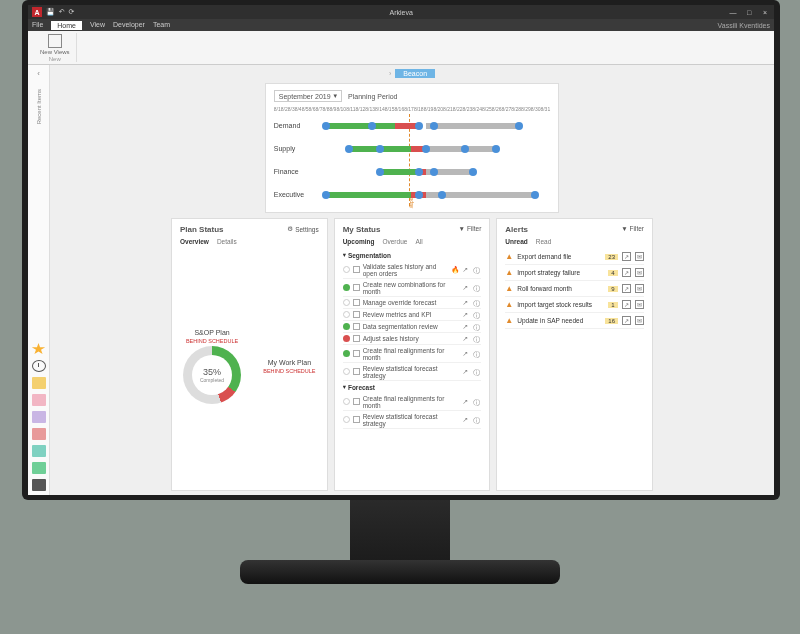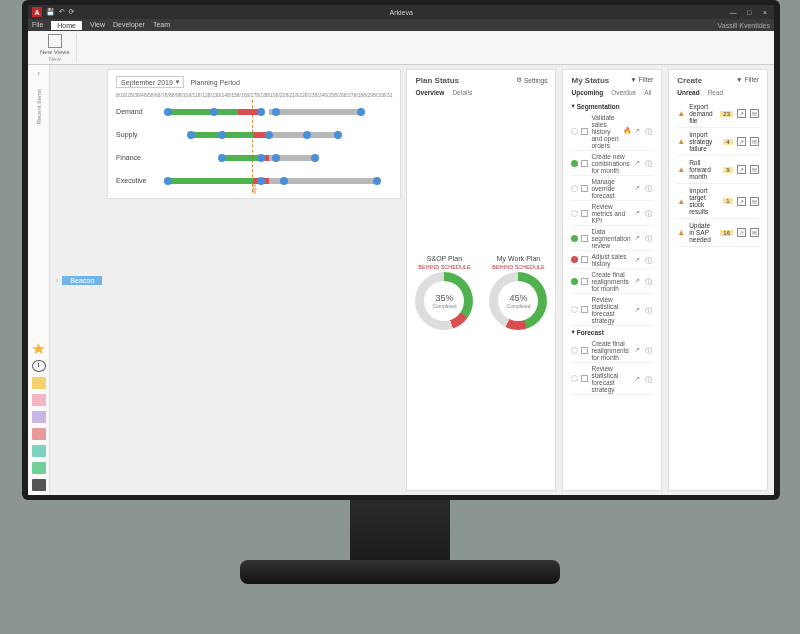--- a/index.html
+++ b/index.html
@@ -36,21 +36,21 @@
   
   .body { flex:1; display:flex; min-height:0; }
   .sidebar { width:22px; background:#fafafa; border-right:1px solid #ddd; display:flex; flex-direction:column; align-items:center; padding:4px 0; gap:5px; }
   .sidebar .label { writing-mode:vertical-rl; transform:rotate(180deg); font-size:6px; color:#888; margin:6px 0; }
   .sidebar .ico { width:14px; height:12px; border-radius:2px; }
   .ico.star { background:#f9b233; clip-path:polygon(50% 0,61% 35%,98% 35%,68% 57%,79% 91%,50% 70%,21% 91%,32% 57%,2% 35%,39% 35%);} 
   .ico.clock { border:1.5px solid #555; border-radius:50%; position:relative; }
   .ico.clock::after{content:"";position:absolute;left:5px;top:2px;width:1px;height:4px;background:#555;}
   .ico.folder { background:var(--c); border-radius:1px; }
 
-  .main { flex:1; display:flex; flex-direction:row; padding:4px 6px; gap:5px; overflow:hidden; }
+  .main { flex:1; display:flex; flex-direction:column; padding:4px 6px; gap:5px; overflow:hidden;align-items:center; }
 
   
   .crumb { display:flex; align-items:center; gap:4px; font-size:7px; }
   .crumb .tag { background:#6fb5e5; color:#fff; padding:1px 8px; }
 
   
   .card { background:#fff; border:1px solid #ddd; padding:6px 8px; }
   .timeline-card { height:130px; display:flex; flex-direction:column; gap:4px; }
   .tl-header { display:flex; align-items:center; gap:6px; font-size:7px; color:#555; }
   .tl-select { border:1px solid #ccc; padding:1px 4px; display:flex; align-items:center; gap:3px; }
@@ -288,26 +288,20 @@
                   <div class="donut" style="background: conic-gradient(rgb(79, 178, 79) 0deg, rgb(79, 178, 79) 126deg, rgb(217, 79, 79) 126deg, rgb(217, 79, 79) 162deg, rgb(221, 221, 221) 162deg, rgb(221, 221, 221) 360deg);">
                     <div class="inner">
                       <div class="pct">35%</div>
                       <div class="cpl">Completed</div>
                     </div>
                   </div>
                 </div>
                 <div class="donut-wrap">
                   <div class="dtitle">My Work Plan</div>
                   <div class="dstatus">BEHIND SCHEDULE</div>
-                  <div class="donut" style="background: conic-gradient(rgb(79, 178, 79) 0deg, rgb(79, 178, 79) 162deg, rgb(217, 79, 79) 162deg, rgb(217, 79, 79) 205.2deg, rgb(221, 221, 221) 205.2deg, rgb(221, 221, 221) 360deg);">
-                    <div class="inner">
-                      <div class="pct">45%</div>
-                      <div class="cpl">Completed</div>
-                    </div>
-                  </div>
                 </div>
               </div>
         </div>
 
         <div class="card rel">
           <h3>My Status</h3>
           <div class="toplink">
             <span>▼</span>
             <span>Filter</span>
           </div>
@@ -393,21 +387,21 @@
                   <div class="stat none"></div>
                   <div class="chk"></div>
                   <div class="txt">Review statistical forecast strategy</div>
                   <span class="ico">↗</span>
                   <span class="ico">ⓘ</span>
                 </div>
               </div>
         </div>
 
         <div class="card rel">
-          <h3>Create</h3>
+          <h3>Alerts</h3>
           <div class="toplink">
             <span>▼</span>
             <span>Filter</span>
           </div>
           <div class="sub">
             <span class="act">Unread</span>
             <span>Read</span>
           </div>
           <div class="alerts" id="alerts">
                 <div class="alert">

